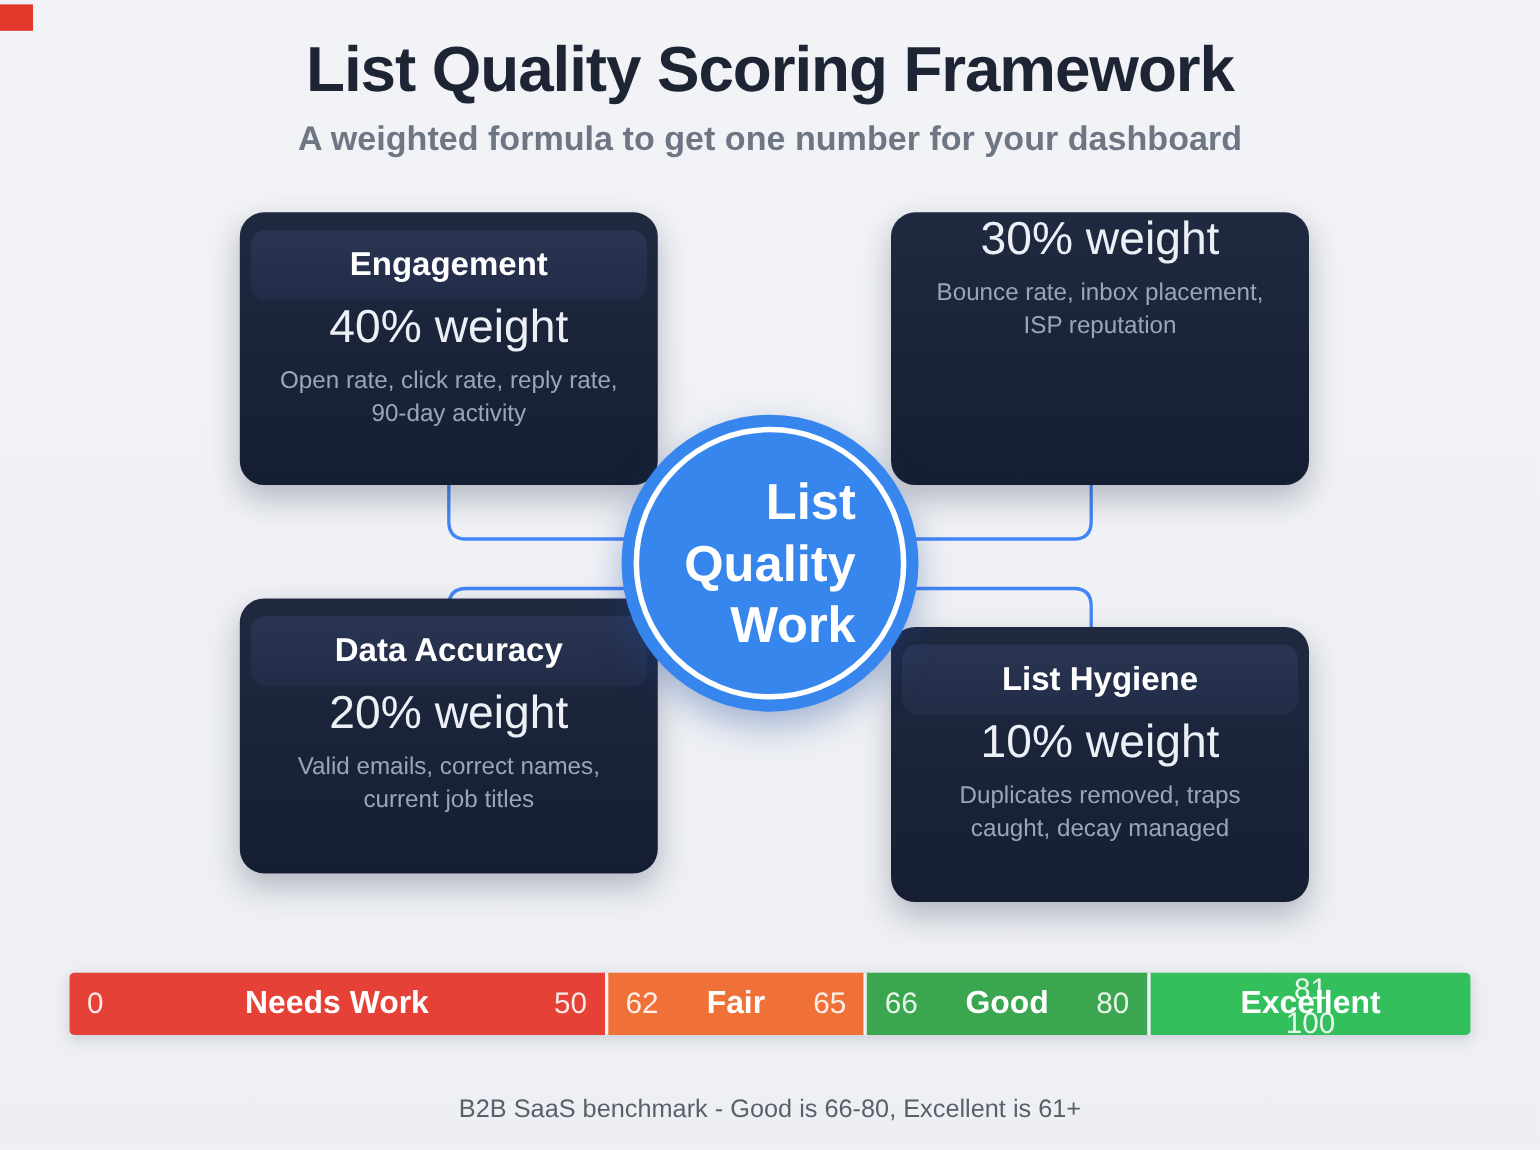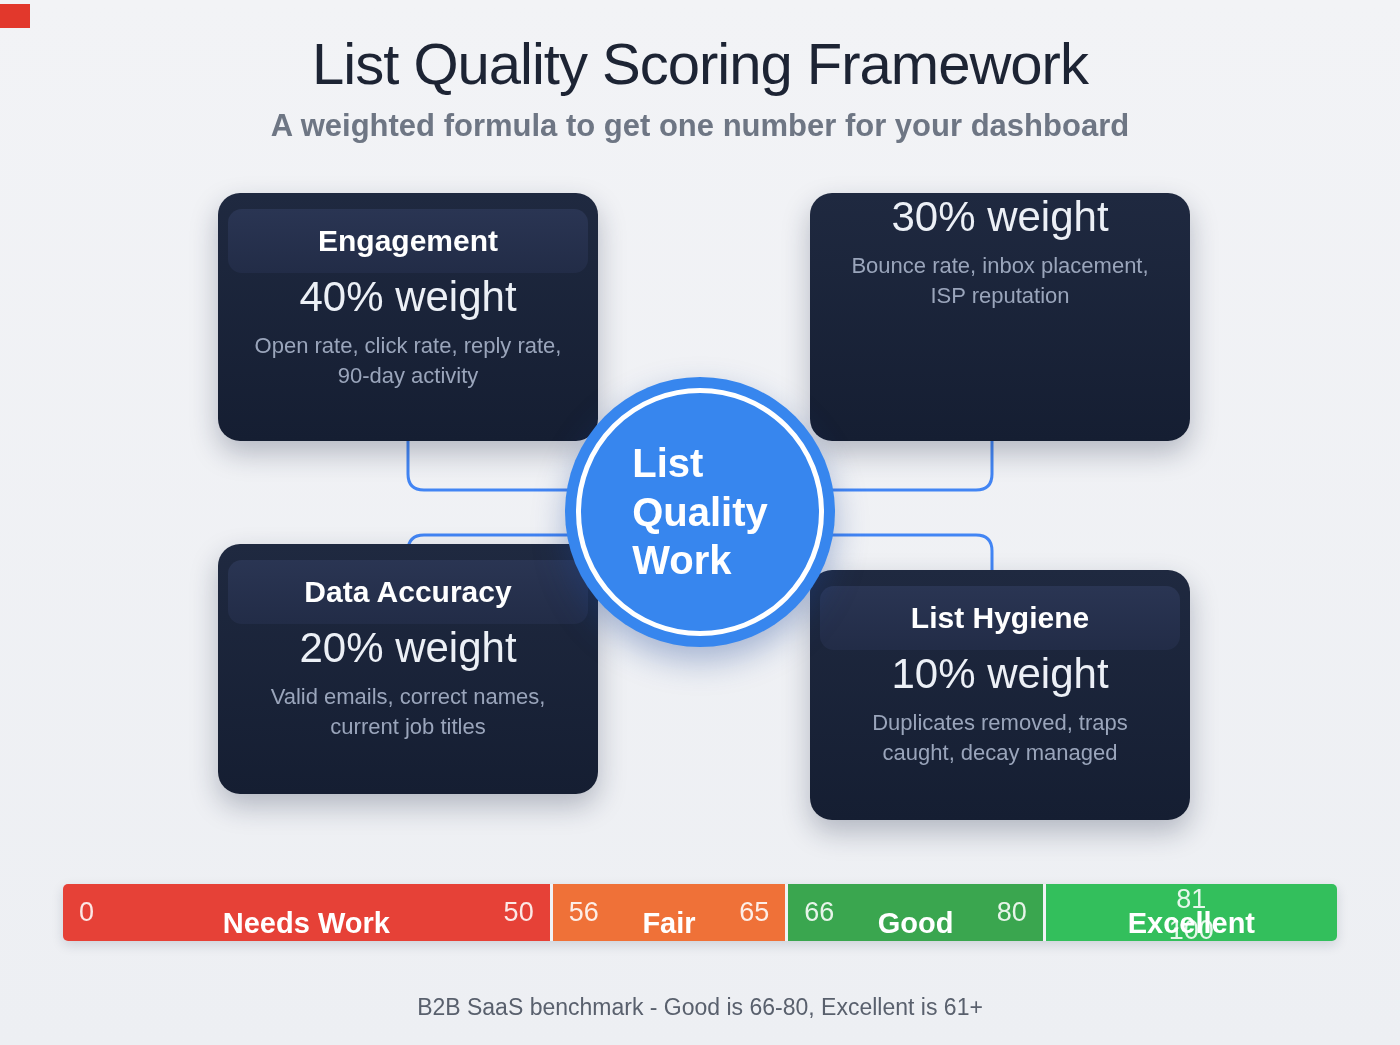--- a/index.html
+++ b/index.html
@@ -8,21 +8,21 @@
     font-family:"Liberation Sans", sans-serif;
     background:#eef0f4;
     overflow:hidden;
   }
   .canvas { position:relative; width:1400px; height:1045px; background:linear-gradient(180deg,#f2f3f6 0%,#edeff3 100%); }
 
   .corner-artifact { position:absolute; left:0; top:4px; width:30px; height:24px; background:#e2382c; }
 
   .title {
     position:absolute; top:30px; left:0; width:100%;
-    text-align:center; font-size:58px; font-weight:400; letter-spacing:-1px;
+    text-align:center; font-size:58px; font-weight:700; letter-spacing:-1px;
     color:#1d2434;
   }
   .subtitle {
     position:absolute; top:108px; left:0; width:100%;
     text-align:center; font-size:31px; color:#6e7684; font-weight:700;
   }
 
   .connectors { position:absolute; left:0; top:0; width:1400px; height:1045px; z-index:1; }
 
   .card {
@@ -49,36 +49,36 @@
   .score-circle {
     position:absolute; left:565px; top:377px; width:270px; height:270px;
     border-radius:50%; background:#3786ee; z-index:3;
     box-shadow:0 14px 32px rgba(30,70,150,.35);
     display:flex; align-items:center; justify-content:center;
   }
   .score-circle::before {
     content:""; position:absolute; inset:11px;
     border:5px solid #ffffff; border-radius:50%;
   }
-  .circle-text { position:relative; text-align:left; color:#fff; font-size:40px; font-weight:700; line-height:1.22; }
+  .circle-text { position:relative; text-align:right; color:#fff; font-size:46px; font-weight:700; line-height:1.22; }
 
   .scale {
     position:absolute; left:63px; top:884px; width:1274px; height:57px;
     display:flex; border-radius:5px; overflow:hidden; z-index:2;
     box-shadow:0 4px 12px rgba(30,40,70,.15);
   }
   .segment { position:relative; height:100%; display:flex; align-items:center; justify-content:space-between; padding:0 16px; }
   .segment + .segment { border-left:3px solid #f0f2f5; }
   .seg-0 { width:38.2%; }
   .seg-1 { width:18.5%; }
   .seg-2 { width:20.2%; }
   .seg-3 { width:23.1%;flex-direction:column; }
   .seg-num { font-size:27px; color:rgba(255,255,255,.88); font-weight:400; z-index:1; }
   .seg-label {
-    position:absolute; left:0; top:11px; width:100%; height:100%;
+    position:absolute; left:0; top:0; width:100%; height:100%;
     display:flex; align-items:center; justify-content:center;
     font-size:29px; font-weight:700; color:#ffffff;
   }
 
   .footnote {
     position:absolute; top:994px; left:0; width:100%;
     text-align:center; font-size:23px; color:#59606d; font-weight:500;
   }
 </style>
 </head>
@@ -135,21 +135,21 @@
     </div>
   </div>
 
   <div class="scale">
     <div class="segment seg-0" style="background: rgb(230, 65, 55);">
       <span class="seg-num">0</span>
       <span class="seg-label">Needs Work</span>
       <span class="seg-num">50</span>
     </div>
     <div class="segment seg-1" style="background: rgb(239, 113, 56);">
-      <span class="seg-num">56</span>
+      <span class="seg-num">62</span>
       <span class="seg-label">Fair</span>
       <span class="seg-num">65</span>
     </div>
     <div class="segment seg-2" style="background: rgb(58, 166, 79);">
       <span class="seg-num">66</span>
       <span class="seg-label">Good</span>
       <span class="seg-num">80</span>
     </div>
     <div class="segment seg-3" style="background: rgb(51, 191, 92);">
       <span class="seg-num">81</span>

